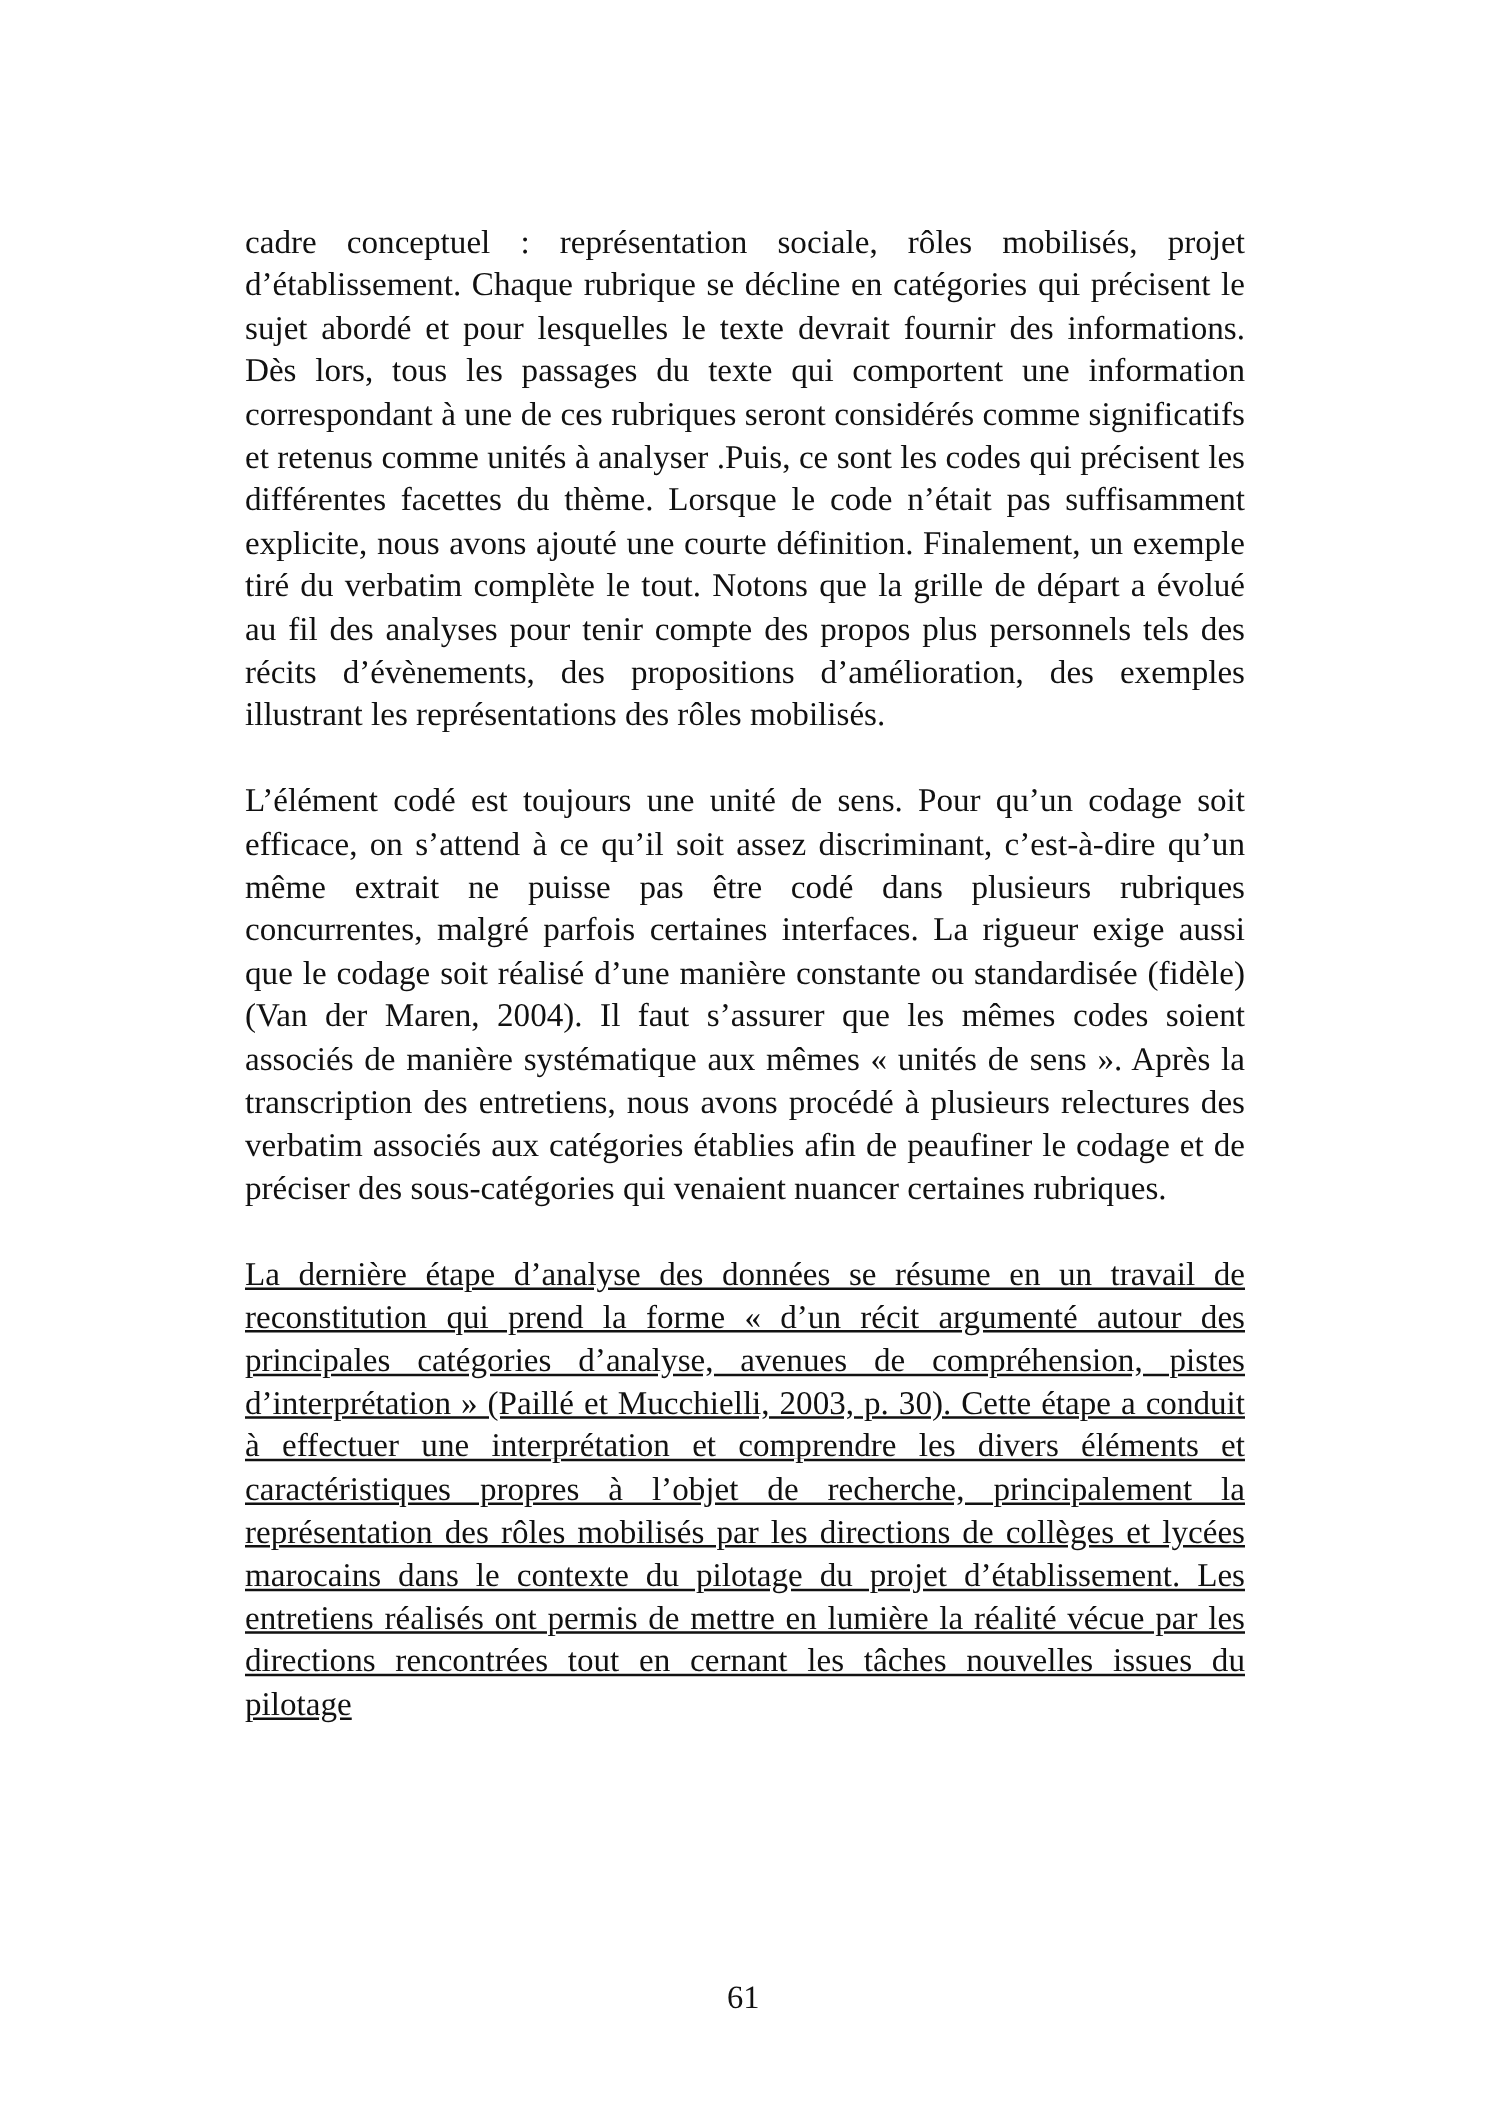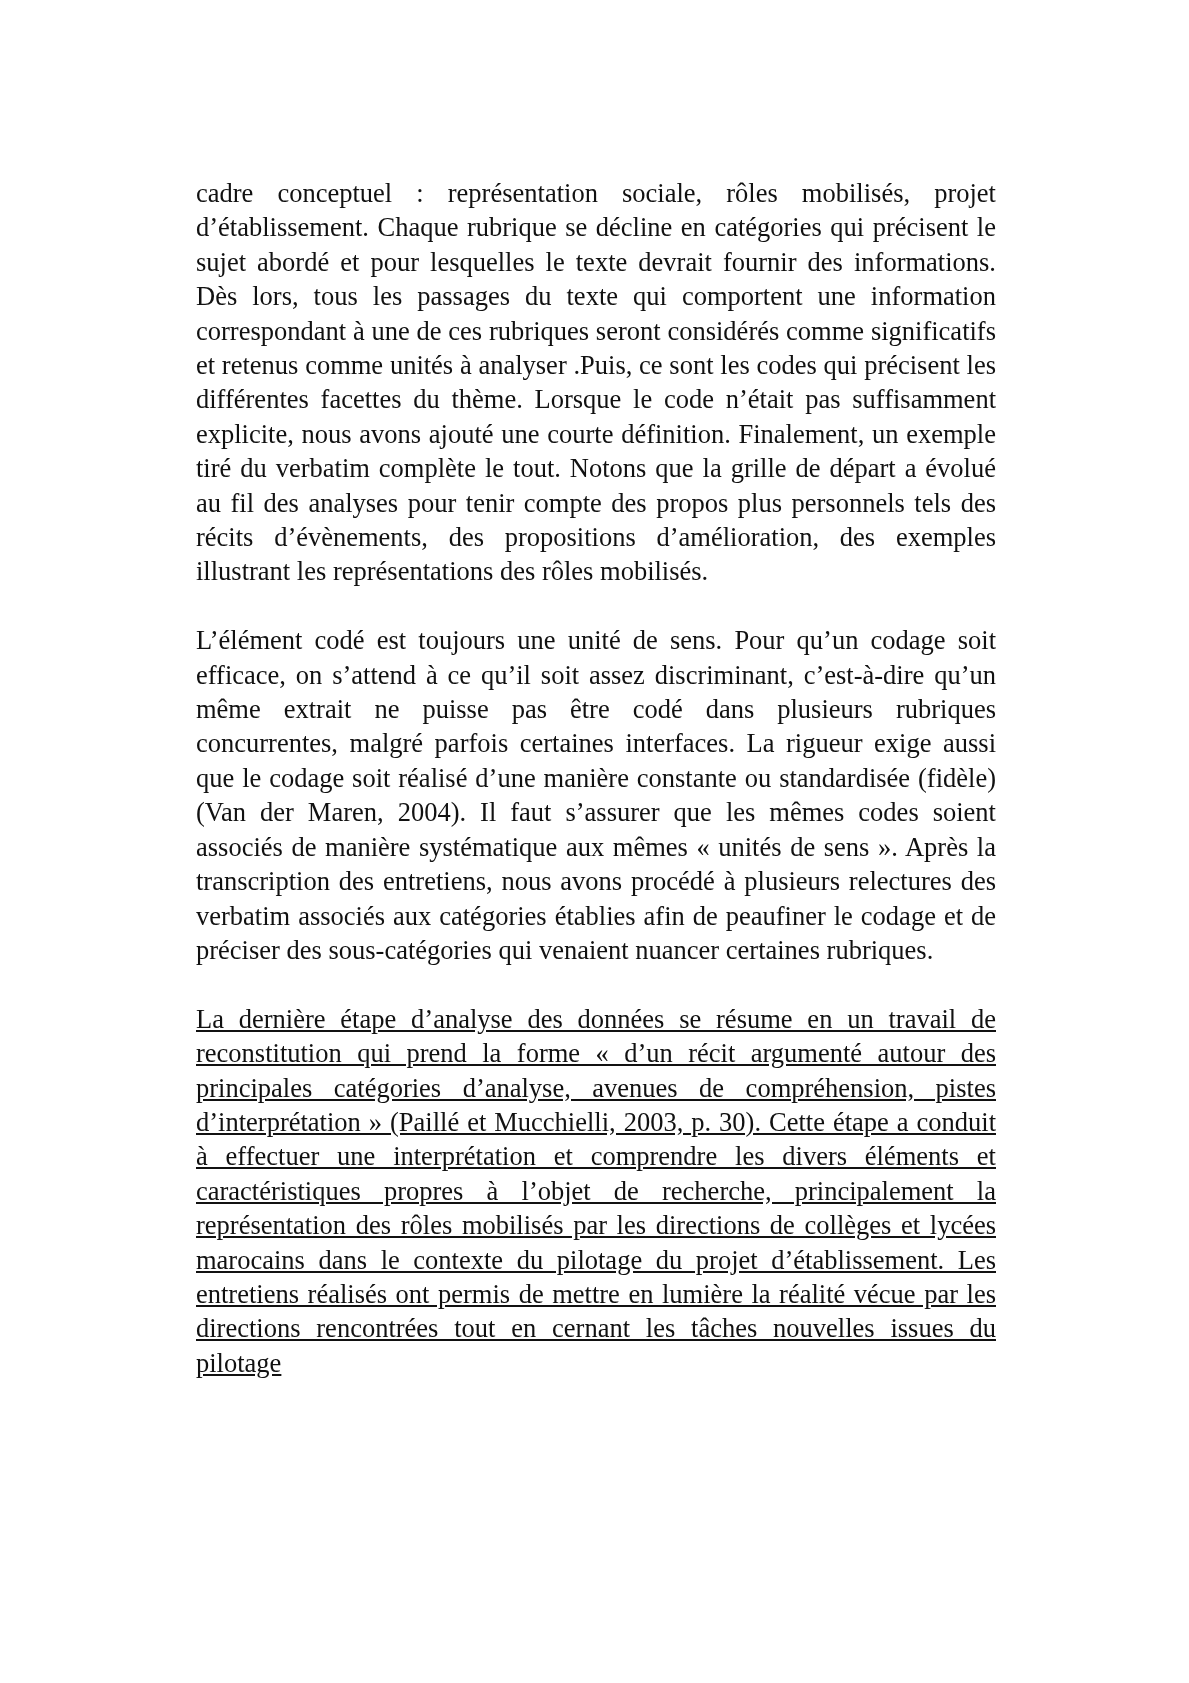--- a/index.html
+++ b/index.html
@@ -19,13 +19,14 @@
   </style>
 </head>
 <body>
 
 <div class="page">
   <div class="content">
     <p>cadre conceptuel : représentation sociale, rôles mobilisés, projet d’établissement. Chaque rubrique se décline en catégories qui précisent le sujet abordé et pour lesquelles le texte devrait fournir des informations. Dès lors, tous les passages du texte qui comportent une information correspondant à une de ces rubriques seront considérés comme significatifs et retenus comme unités à analyser .Puis, ce sont les codes qui précisent les différentes facettes du thème. Lorsque le code n’était pas suffisamment explicite, nous avons ajouté une courte définition. Finalement, un exemple tiré du verbatim complète le tout. Notons que la grille de départ a évolué au fil des analyses pour tenir compte des propos plus personnels tels des récits d’évènements, des propositions d’amélioration, des exemples illustrant les représentations des rôles mobilisés.</p>
     <p>L’élément codé est toujours une unité de sens. Pour qu’un codage soit efficace, on s’attend à ce qu’il soit assez discriminant, c’est-à-dire qu’un même extrait ne puisse pas être codé dans plusieurs rubriques concurrentes, malgré parfois certaines interfaces. La rigueur exige aussi que le codage soit réalisé d’une manière constante ou standardisée (fidèle) (Van der Maren, 2004). Il faut s’assurer que les mêmes codes soient associés de manière systématique aux mêmes « unités de sens ». Après la transcription des entretiens, nous avons procédé à plusieurs relectures des verbatim associés aux catégories établies afin de peaufiner le codage et de préciser des sous-catégories qui venaient nuancer certaines rubriques.</p>
     <p>La dernière étape d’analyse des données se résume en un travail de reconstitution qui prend la forme « d’un récit argumenté autour des principales catégories d’analyse, avenues de compréhension, pistes d’interprétation » (Paillé et Mucchielli, 2003, p. 30). Cette étape a conduit à effectuer une interprétation et comprendre les divers éléments et caractéristiques propres à l’objet de recherche, principalement la représentation des rôles mobilisés par les directions de collèges et lycées marocains dans le contexte du pilotage du projet d’établissement. Les entretiens réalisés ont permis de mettre en lumière la réalité vécue par les directions rencontrées tout en cernant les tâches nouvelles issues du pilotage</p>
   </div>
+  <div class="page-number">61</div>
 </div>
 
 </body></html>

